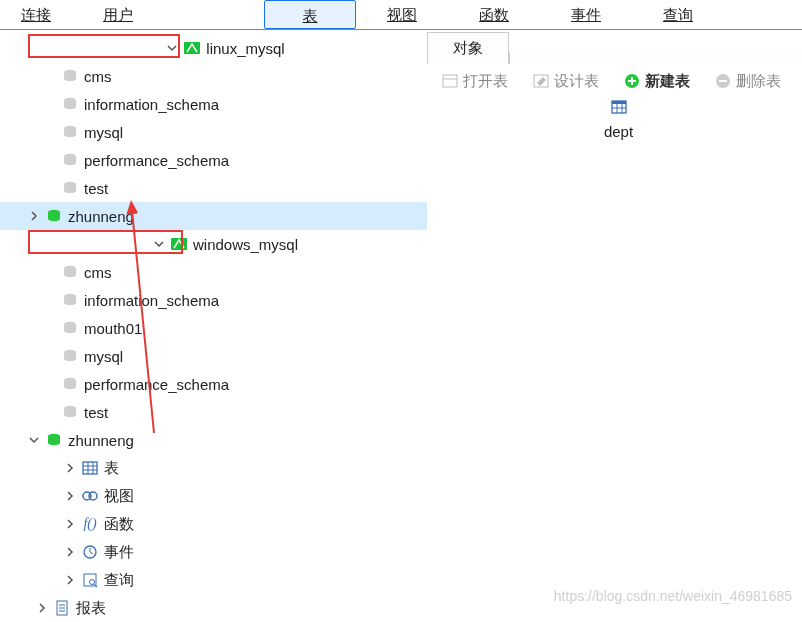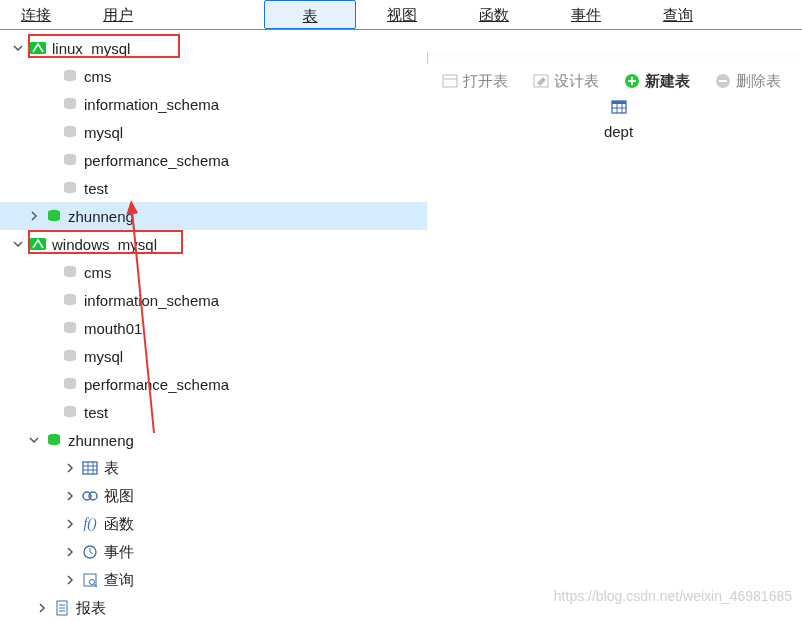--- a/index.html
+++ b/index.html
@@ -13,21 +13,21 @@
   .main { display: flex; height: calc(622px - 30px); }
 
   
   .sidebar { width: 427px; overflow: hidden; position: relative; }
   .tree { padding-top: 4px; }
   .row { display: flex; align-items: center; height: 28px; white-space: nowrap; padding-left: 6px; position: relative; }
   .row .toggle { width: 16px; height: 16px; display: inline-flex; align-items: center; justify-content: center; color: #555; font-size: 13px; }
   .row .icon { width: 20px; height: 20px; margin: 0 4px 0 2px; display: inline-flex; align-items: center; justify-content: center; }
   .row .label { }
   .row.selected { background: #d5ecff; }
-  .depth1 { padding-left: 10px; }
+  .depth1 { padding-left: 22px; justify-content: center; }
   .depth2 { padding-left: 42px; }
   .depth3 { padding-left: 78px; }
 
   .red-box { border: 2px solid #e53935; position: absolute; pointer-events: none; z-index: 5; }
 
   
   .right { flex: 1; display: flex; flex-direction: column; overflow: hidden; }
   .tabs { display: flex; height: 34px; align-items: flex-end; border-bottom: 1px solid #ccc; }
   .tab { padding: 6px 24px; border-top: 1px solid #ccc; border-right: 1px solid #ccc; border-left: 1px solid #ccc; background: #fdfdfd; position: relative; top: 1px; min-width: 82px; text-align: center;}
   .tab.blank { flex: 1; border: none; border-left: 1px solid #ccc; }
@@ -332,20 +332,21 @@
         <marker id="ah" markerWidth="10" markerHeight="10" refX="2" refY="3" orient="auto">
           <path d="M0,0 L0,6 L7,3 z" fill="#e53935"></path>
         </marker>
       </defs>
       <line x1="154" y1="403" x2="132" y2="180" stroke="#e53935" stroke-width="2" marker-end="url(#ah)"></line>
     </svg>
   </div>
 
   <div class="right">
     <div class="tabs">
+      <div class="tab">对象</div>
       <div class="tab blank"></div>
     </div>
 
     <div class="toolbar">
       <div class="tbtn">
         <span class="ticon">
             <svg width="16" height="16" viewBox="0 0 16 16">
               <rect x="1" y="2" width="14" height="12" fill="none" stroke="#bbb"></rect>
               <line x1="1" y1="6" x2="15" y2="6" stroke="#bbb"></line>
             </svg>

